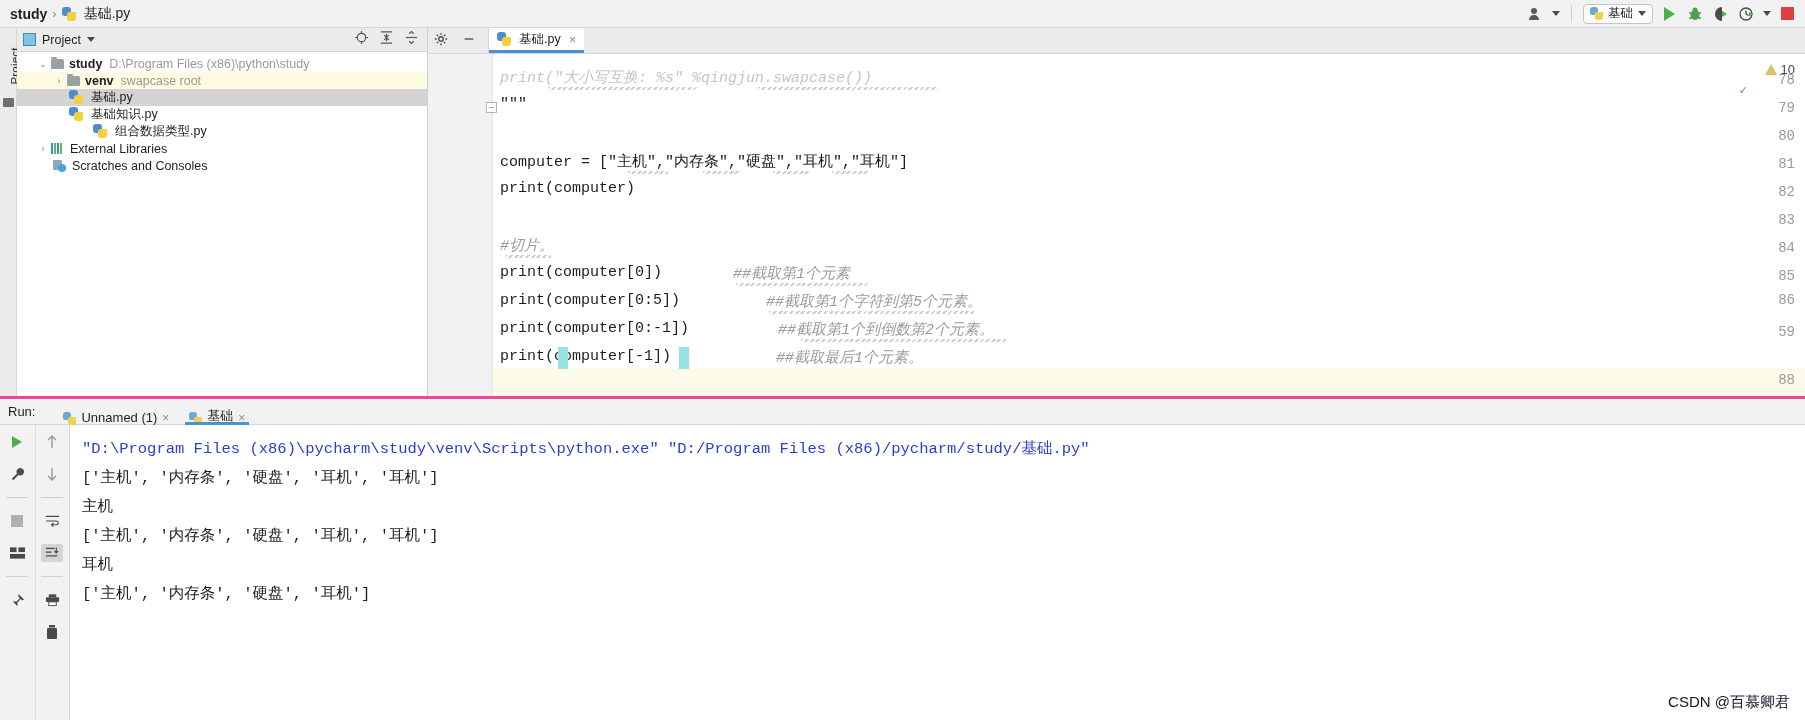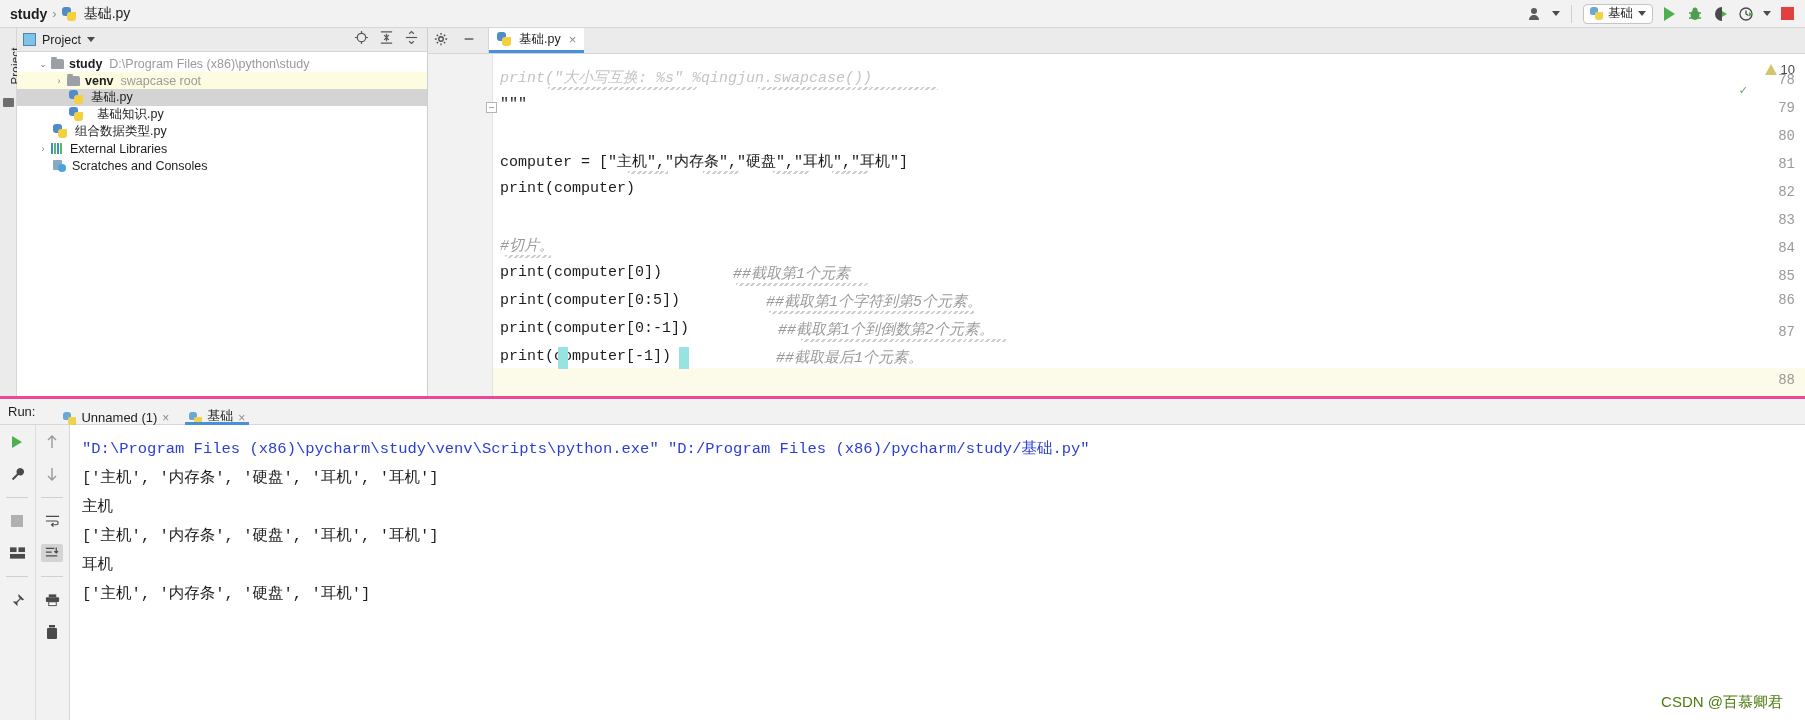--- a/index.html
+++ b/index.html
@@ -195,22 +195,22 @@
   .sdivider{ width:22px; height:1px; background:#d0d0d0; }
 
   .console {
     position:absolute; left:70px; top:26px; right:0; bottom:0;
     background:#ffffff; padding:10px 0 0 12px;
     font-family:"Liberation Mono", monospace;
   }
   .cline { font-size:15.5px; color:#1d1d1d; line-height:29px; white-space:pre; }
   .cline.cmd { color:#2b3fd4; }
   .watermark {
-    position:absolute; right:22px; bottom:8px;
-    font-size:15px; color:#4d7c0f; font-family:"Liberation Sans", sans-serif;
+    position:absolute; right:15px; bottom:8px;
+    font-size:15px; color:#0f172a; font-family:"Liberation Sans", sans-serif;
   }
 </style>
 </head>
 <body>
 
 <div id="app">
 
   <div class="topbar">
     <div class="crumb-wrap">
       <span class="crumb-proj">study</span>
@@ -313,24 +313,24 @@
         <span class="t-path">swapcase root</span>
       </div>
 
       <div class="trow selected" style="padding-left:52px">
         <span class="pyfile-ico"></span>
         <span style="margin-left:3px">基础.py</span>
       </div>
 
       <div class="trow" style="padding-left:52px">
         <span class="pyfile-ico"></span>
-        <span style="margin-left:9px">基础知识.py</span>
-      </div>
-
-      <div class="trow" style="padding-left:36px">
+        <span style="margin-left:3px">基础知识.py</span>
+      </div>
+
+      <div class="trow" style="padding-left:76px">
         <span class="pyfile-ico"></span>
         <span style="margin-left:3px">组合数据类型.py</span>
       </div>
 
       <div class="trow" style="padding-left:20px">
         <span class="arrow">›</span>
         <span class="lib-ico">
           <i style="background:#3a8fd0"></i><i style="background:#5bb85b"></i><i style="background:#3a8fd0"></i><i style="background:#5bb85b"></i>
         </span>
         <span>External Libraries</span>
@@ -373,21 +373,21 @@
 
       <div class="gnum" style="top:18px">78</div>
       <div class="gnum" style="top:46px">79</div>
       <div class="gnum" style="top:74px">80</div>
       <div class="gnum" style="top:102px">81</div>
       <div class="gnum" style="top:130px">82</div>
       <div class="gnum" style="top:158px">83</div>
       <div class="gnum" style="top:186px">84</div>
       <div class="gnum" style="top:214px">85</div>
       <div class="gnum" style="top:238px">86</div>
-      <div class="gnum" style="top:270px">87</div>
+      <div class="gnum" style="top:270px">59</div>
       <div class="gnum" style="top:318px">88</div>
 
       <div class="fold-mark" style="top:48px">–</div>
 
       <div class="codeline k-ghost" style="top:14px">print("大小写互换: %s" %qingjun.swapcase())</div>
 
       <div class="codeline" style="top:42px">"""</div>
 
       <div class="codeline" style="top:98px"><span>computer = ["主机","内存条","硬盘","耳机","耳机"]</span></div>
 

